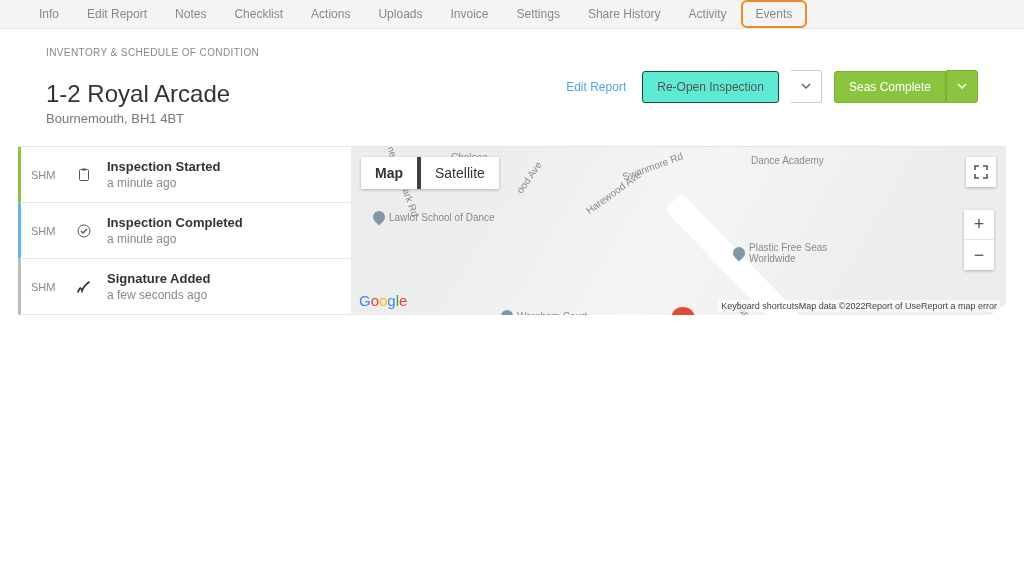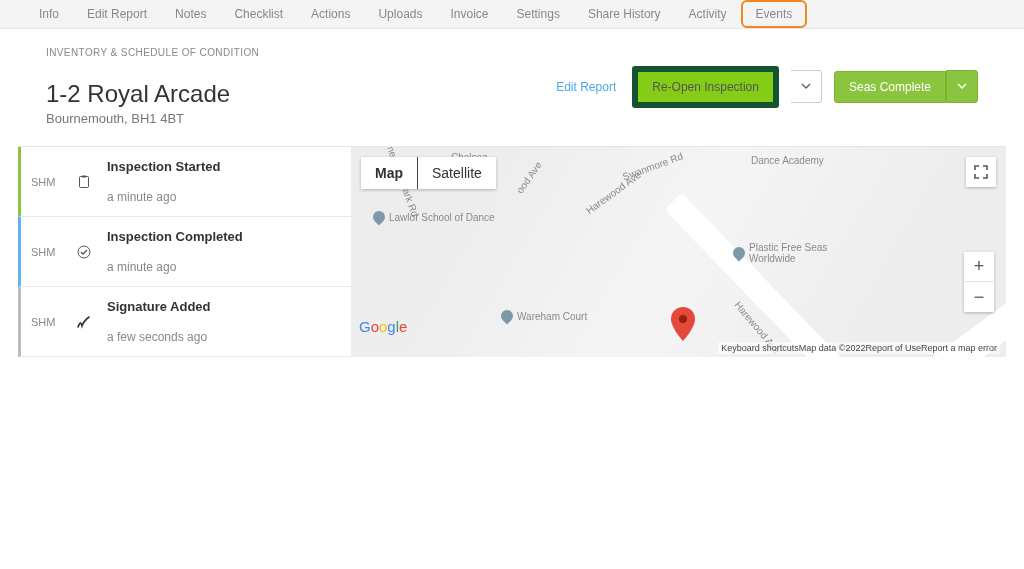--- a/index.html
+++ b/index.html
@@ -7,55 +7,55 @@
   .top-tabs { background: #f4f4f4; height: 29px; display: flex; align-items: center; padding: 0 25px; gap: 0; border-bottom: 1px solid #e5e5e5; }
   .top-tabs .tab { color: #888; font-size: 12px; padding: 0 14px; cursor: pointer; }
   .top-tabs .tab.active { border: 2px solid #ee8822; border-radius: 6px; padding: 5px 13px; color: #888; }
   .header-section { background: #fff; padding: 18px 28px 20px 28px; display: flex; justify-content: space-between; align-items: center; border-bottom: 1px solid #e5e5e5; margin: 0 18px; }
   .header-left .subtitle { color: #888; font-size: 10px; letter-spacing: 0.4px; margin-bottom: 22px; }
   .header-left .title { color: #333; font-size: 24px; font-weight: 500; margin-bottom: 3px; }
   .header-left .location { color: #777; font-size: 13px; }
   .header-right { display: flex; align-items: center; gap: 12px; }
   .link-edit { color: #4ea8e8; font-size: 12px; cursor: pointer; margin-right: 4px; }
   .btn-group { display: flex; align-items: center; }
-  .btn { background: #84cc16; border: 6px solid #14532d; color: #555; font-size: 12px; padding: 8px 14px; cursor: pointer; border-radius: 3px; }
+  .btn { background: #5eead4; border: 1px solid #14532d; color: #555; font-size: 12px; padding: 8px 14px; cursor: pointer; border-radius: 3px; }
   .btn-split-main { border-radius: 3px 0 0 3px; }
   .btn-split-caret { border: 1px solid #ccc; border-left: none; background:#fff; padding: 8px 10px; cursor:pointer; border-radius:0 3px 3px 0; color:#555; }
   .btn-green { background: #8bc540; border: 1px solid #7ab330; color: #fff; font-size: 12px; padding: 8px 14px; cursor:pointer; border-radius: 3px 0 0 3px; }
   .btn-green-caret { background: #8bc540; border: 1px solid #7ab330; border-left:1px solid #7ab330; color:#fff; padding:8px 10px; cursor:pointer; border-radius:0 3px 3px 0;}
   .content { display:flex; margin: 0 18px; }
   .events-list { width: 333px; display:flex; flex-direction:column; }
   .event-row { display:flex; align-items:center; padding: 12px 10px; border-bottom:1px solid #e8e8e8; border-left: 3px solid transparent; gap: 14px;}
   .event-row.green { border-left-color:#8bc540;}
   .event-row.blue { border-left-color:#66b3ea;}
   .event-row.grey { border-left-color:#bbb;}
   .ev-user { color:#888; font-size:11px; width:30px;}
   .ev-icon { width:18px; height:18px; display:flex; align-items:center; justify-content:center; color:#666;}
-  .ev-text { display:flex; flex-direction:column; gap:16px;}
+  .ev-text { display:flex; flex-direction:column; gap:2px;}
   .ev-title { color:#333; font-weight:600; font-size:13px;}
   .ev-time { color:#888; font-size:12px;}
   .map-wrap { flex:1; position:relative; background:#ebebeb; overflow:hidden;}
   .map-bg { position:absolute; inset:0; background: linear-gradient(120deg, #ededed 20%, #f5f5f5 50%, #ededed 80%);}
   .road1 { position:absolute; width:900px; height:30px; background:#fff; transform: rotate(-36deg); left:150px; top:200px; border-radius:5px;}
   .road2 { position:absolute; width:800px; height:24px; background:#fff; transform: rotate(46deg); left:200px; top:330px; border-radius:5px;}
   .poi { position:absolute; color:#8a8a8a; font-size:10px; display:flex; align-items:center; gap:4px;}
   .poi .pin { width:12px; height:12px; background:#7f98a8; border-radius:50% 50% 50% 0; transform:rotate(-45deg);}
   .marker { position:absolute; left:320px; top:160px; }
   .marker svg { display:block;}
   .map-type { position:absolute; top:10px; left:10px; background:#fff; box-shadow:0 1px 3px rgba(0,0,0,0.25); display:flex;}
-  .map-type-btn { padding: 8px 14px; font-size:14px; color:#333; cursor:pointer; border-right:1px solid #404040;}
+  .map-type-btn { padding: 8px 14px; font-size:14px; color:#333; cursor:pointer; border-right:4px solid #404040;}
   .map-type-btn.active { font-weight:600;}
   .map-type-btn:last-child { border-right:none;}
   .fullscreen-btn { position:absolute; top:10px; right:10px; width:30px; height:30px; background:#fff; box-shadow:0 1px 3px rgba(0,0,0,0.25); display:flex; align-items:center; justify-content:center; cursor:pointer;}
   .zoom-ctrl { position:absolute; right:12px; bottom:45px; width:30px; background:#fff; box-shadow:0 1px 3px rgba(0,0,0,0.25); display:flex; flex-direction:column;}
   .zoom-ctrl div { height:30px; display:flex; align-items:center; justify-content:center; cursor:pointer; font-size:18px; color:#555;}
   .zoom-ctrl div:first-child { border-bottom:1px solid #e5e5e5;}
   .footer { position:absolute; bottom:3px; right:6px; display:flex; font-size:9px; color:#444; background:rgba(255,255,255,0.6); padding:1px 3px;}
   .footer span { cursor:pointer; }
-  .google-logo { position:absolute; bottom:22px; left:8px; font-size:15px; font-weight:500;}
+  .google-logo { position:absolute; bottom:6px; left:8px; font-size:15px; font-weight:500;}
   .g1{color:#4285F4}.g2{color:#EA4335}.g3{color:#FBBC05}.g4{color:#4285F4}.g5{color:#34A853}.g6{color:#EA4335}
   .road-name { position:absolute; color:#8a8a8a; font-size:10px; }
 </style>
 </head>
 <body>
 
 <div class="top-tabs">
   <div class="tab">Info</div>
   <div class="tab">Edit Report</div>
   <div class="tab">Notes</div>

